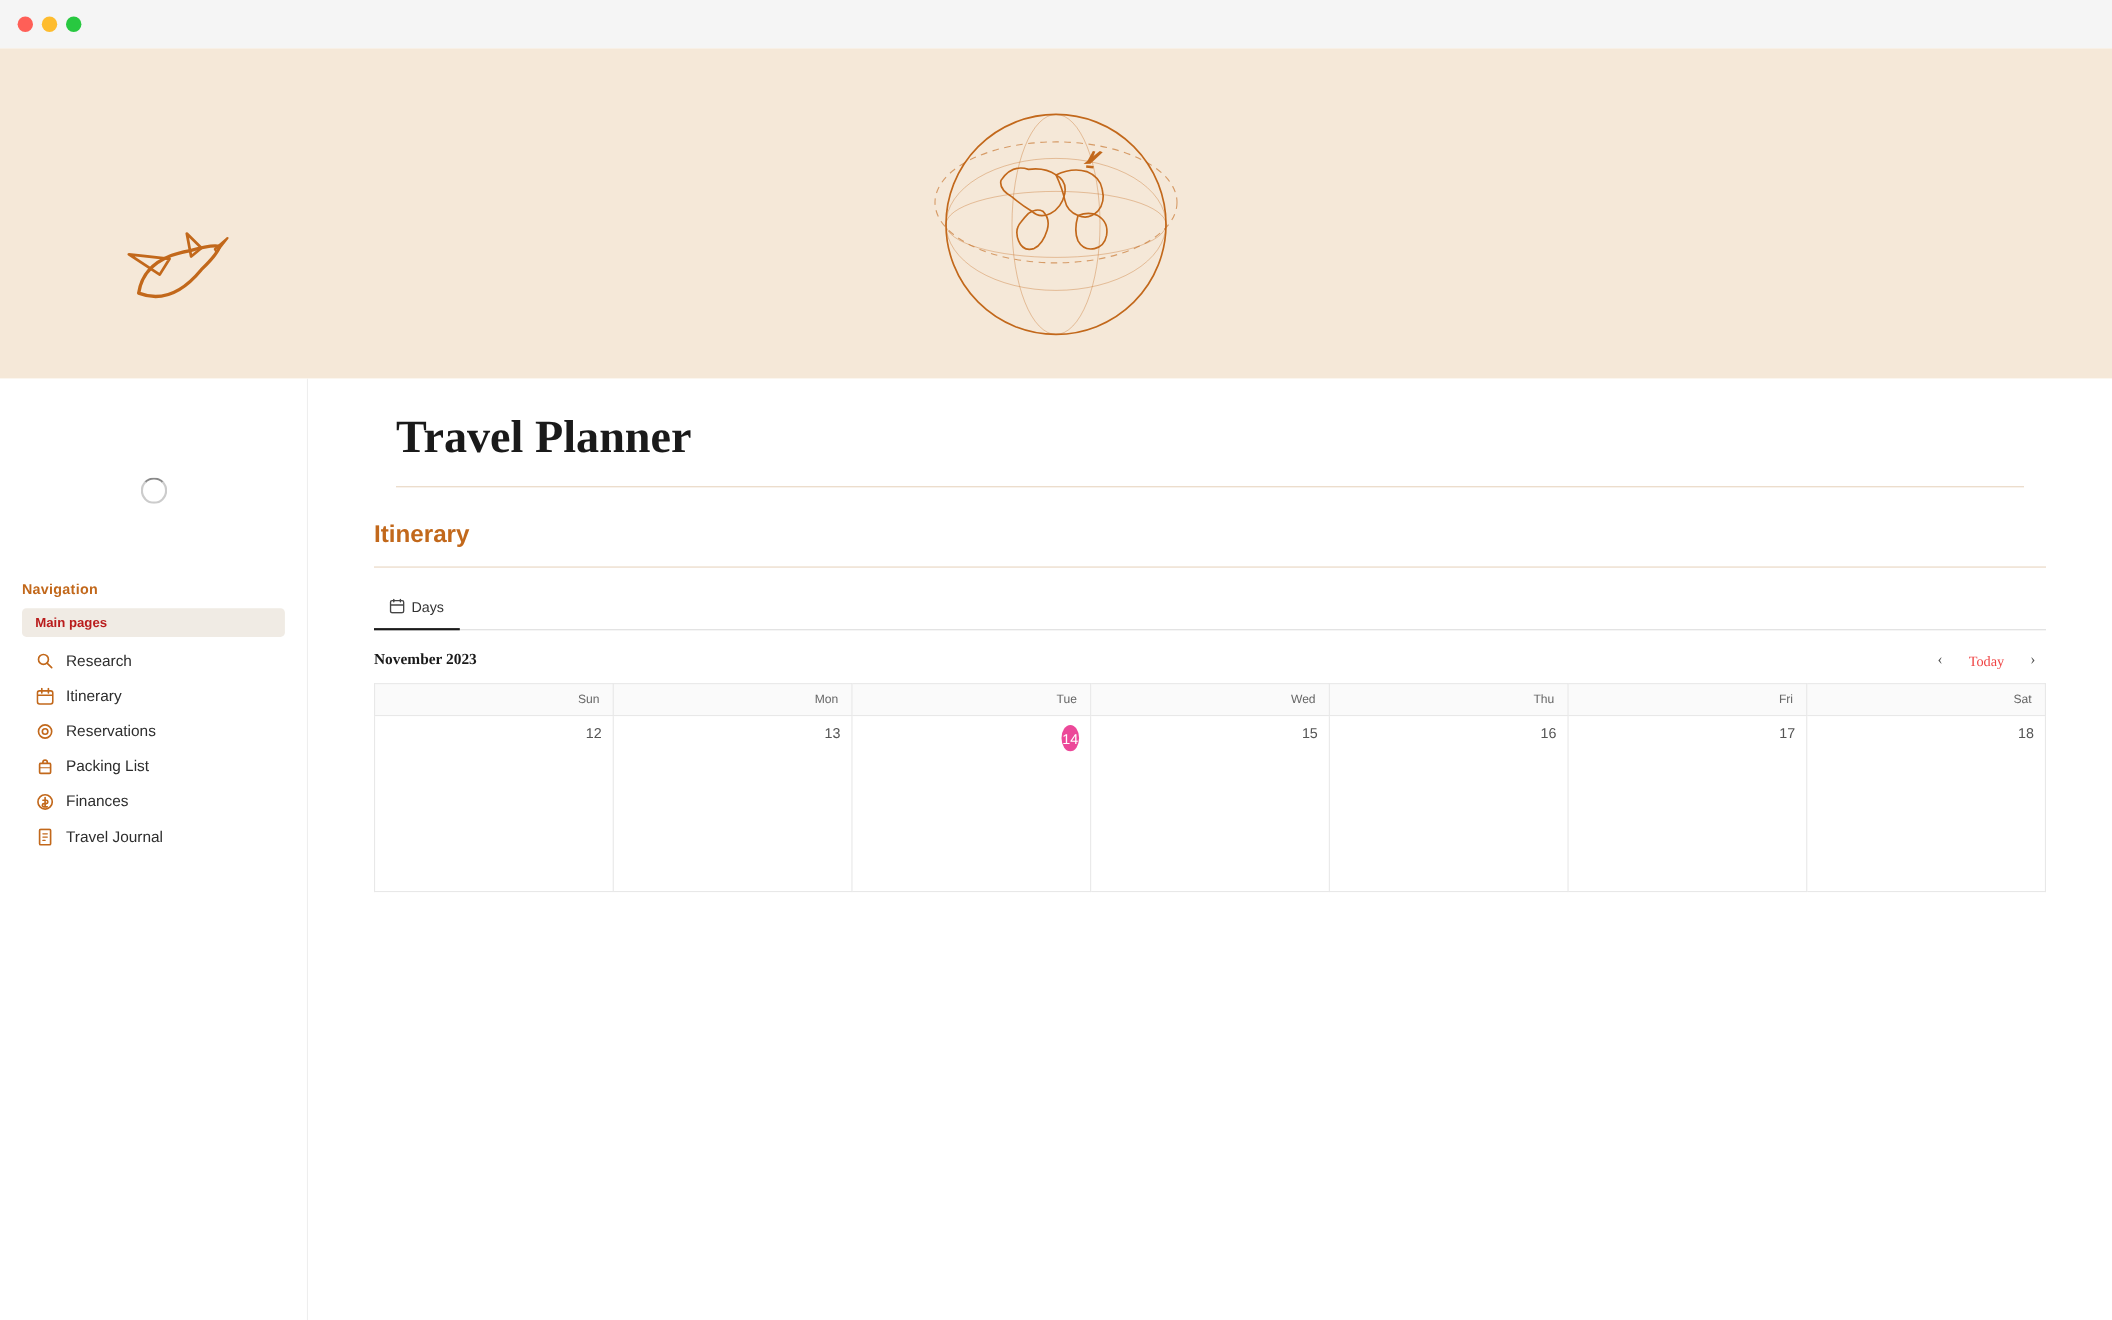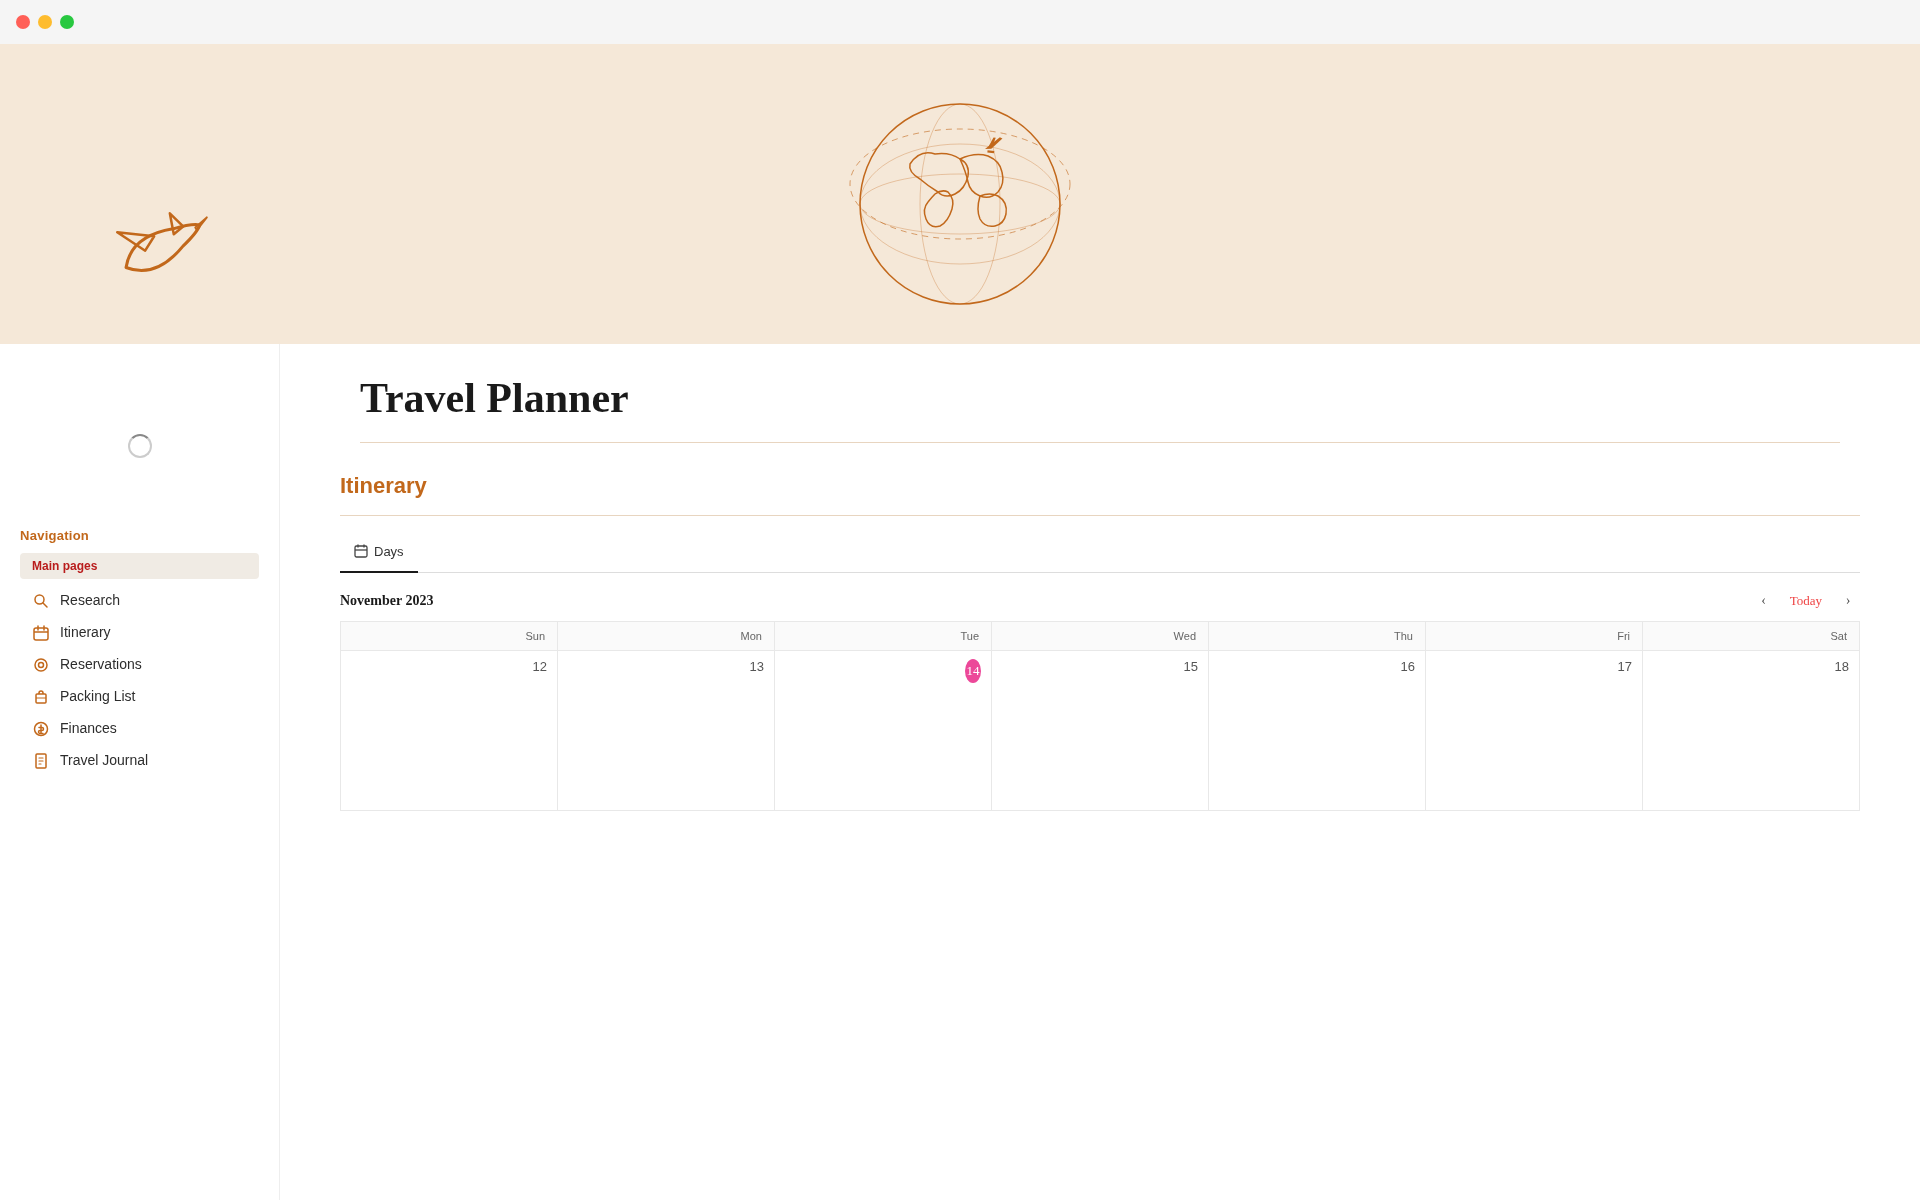--- a/index.html
+++ b/index.html
@@ -237,21 +237,20 @@
 
     .date-today {
       background: #ec4899;
       color: #fff;
       border-radius: 50%;
       width: 16px; height: 24px;
       display: inline-flex;
       align-items: center;
       justify-content: center;
       font-size: 13px;
-      font-family: Liberation Serif, serif;
     }
   </style>
 </head>
 <body>
 
 <div class="titlebar">
   <span class="traffic-light tl-red"></span>
   <span class="traffic-light tl-yellow"></span>
   <span class="traffic-light tl-green"></span>
 </div>

